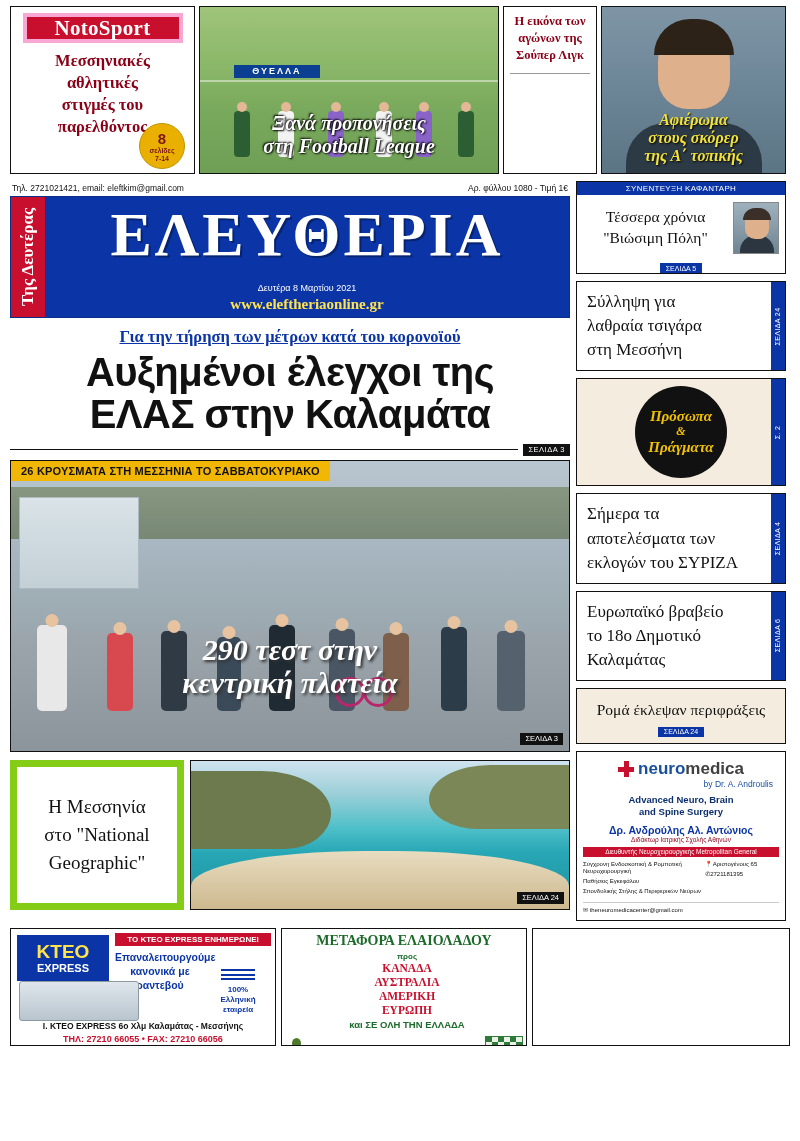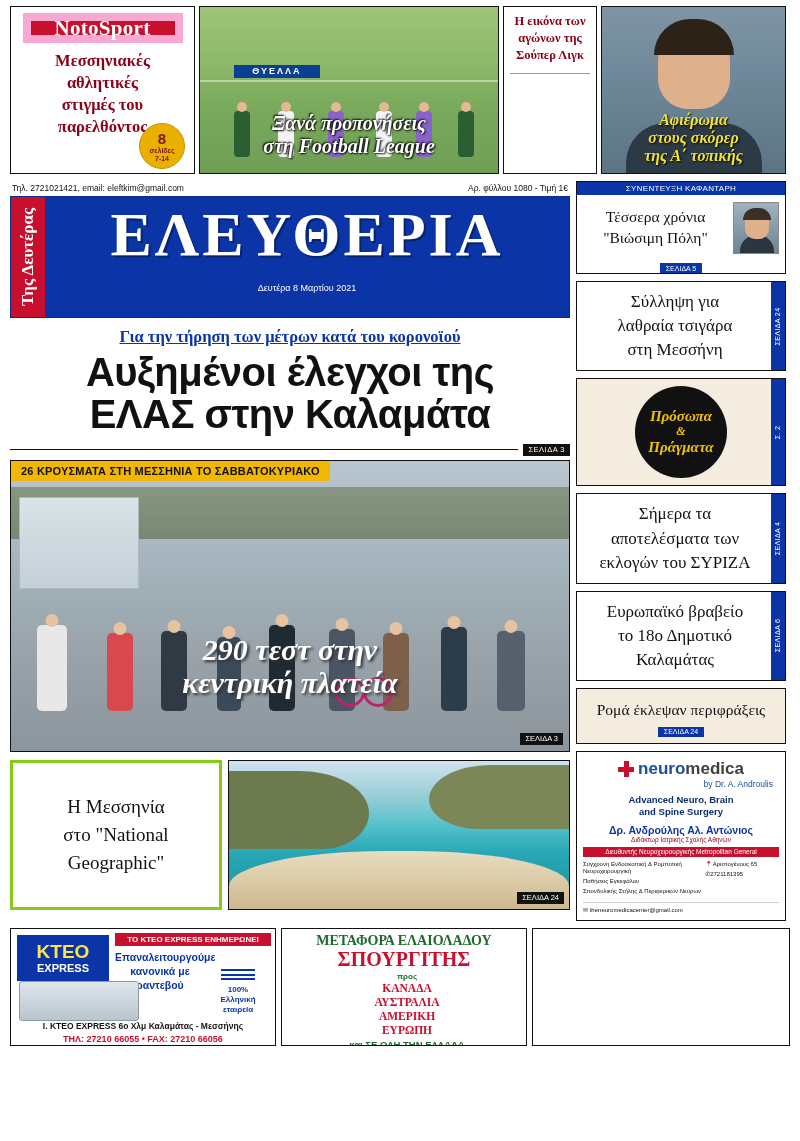--- a/index.html
+++ b/index.html
@@ -14,21 +14,21 @@
 
   
   .topstrip { display: flex; gap: 4px; height: 168px; }
   .ts-box { border: 1px solid #111; position: relative; overflow: hidden; }
 
   .ts-notosport { width: 185px; background: #fff; display: flex; flex-direction: column; align-items: center; }
   .noto-logo {
     margin-top: 6px; width: 160px; height: 30px; background: #c8102e;
     display: flex; align-items: center; justify-content: center;
     color: #fff; font-family: "Liberation Serif", serif; font-weight: bold; font-size: 21px;
-    letter-spacing: .3px; border: 8px solid #f9a8d4;
+    letter-spacing: .3px; border: 4px solid #f9a8d4;
   }
   .noto-lines { margin-top: 7px; text-align: center; font-family: "Liberation Serif", serif;
     font-weight: bold; font-size: 16.5px; line-height: 1.34; color: #8b0016; }
   .noto-badge {
     position: absolute; right: 9px; bottom: 4px; width: 46px; height: 46px; border-radius: 50%;
     background: #e9b000; color: #7a1414; display: flex; flex-direction: column;
     align-items: center; justify-content: center; font-weight: bold; line-height: 1;
     border: 1px solid #c29400;
   }
   .noto-badge .n { font-size: 15px; }
@@ -124,33 +124,33 @@
   .fig { position:absolute; bottom:40px; border-radius: 5px; }
   .fig:before { content:""; position:absolute; top:-11px; left:50%; transform:translateX(-50%);
     width:13px; height:13px; border-radius:50%; background:#e8c3a0; }
   .bike { position:absolute; right:176px; bottom:44px; width:58px; height:38px; }
   .bike .wh { position:absolute; bottom:0; width:30px; height:30px; border:3px solid #b9266b; border-radius:50%; }
   .bike .wh.l { left:0; } .bike .wh.r { right:0; }
   .tent { position:absolute; left:8px; top:36px; width:120px; height:92px; background:linear-gradient(180deg,#d9e3e8,#c3d0d6); border:1px solid #aeb9c0; }
 
   
   .ngrow { display: flex; gap: 6px; margin-top: 8px; height: 150px; }
-  .ng-text { width: 212px; border: 3px solid #84cc16; display: flex; align-items: center; justify-content: center;
+  .ng-text { width: 174px; border: 7px solid #84cc16; display: flex; align-items: center; justify-content: center;
     text-align: center; font-family: "Liberation Serif", serif; font-size: 19px; line-height: 1.45; }
   .ng-photo { flex: 1; position: relative; border: 1px solid #111; overflow: hidden; }
   .ng-sky { position:absolute; inset:0; background:linear-gradient(180deg,#cfe3ef 0%,#9ccfd8 22%,#4fc0c9 45%,#27a7b5 62%,#1f8fa0 100%); }
   .ng-beach { position:absolute; left:0; right:0; bottom:0; height:58px; background:linear-gradient(180deg,#e8dcc0,#cdb98f); border-radius:46% 46% 0 0 / 60% 60% 0 0; }
   .ng-hill { position:absolute; left:-10px; top:10px; width:150px; height:78px; background:#6c7a4e; border-radius:0 60% 40% 0 / 0 70% 60% 0; }
   .ng-hill2 { position:absolute; right:-20px; top:4px; width:160px; height:64px; background:#7b8756; border-radius:50% 0 0 40% / 70% 0 0 60%; }
   .ng-tag { position:absolute; right:5px; bottom:5px; background:#111; color:#fff; font-size:7.5px; padding:1.5px 5px; }
 
   
   .rc-box { border: 1px solid #111; margin-bottom: 7px; position: relative; }
   .rc-inner { padding: 8px 22px 8px 10px; font-family: "Liberation Serif", serif; font-size: 17px;
-    line-height: 1.42; text-align: center; }
+    line-height: 1.42; text-align: left; }
   .rc-side {
     position: absolute; right: 0; top: 0; bottom: 0; width: 14px; background: #0b35a6; color: #fff;
     display: flex; align-items: center; justify-content: center;
   }
   .rc-side span { transform: rotate(-90deg); white-space: nowrap; font-size: 7px; letter-spacing: .4px; }
   .rc-pagetag { display: block; margin: 5px auto 0; background: #0b35a6; color: #fff; font-size: 7px;
     padding: 1.5px 6px; width: fit-content; }
 
   .interview { border: 1px solid #111; margin-bottom: 7px; }
   .iv-head { background: #0b35a6; color: #fff; font-size: 8px; text-align: center; padding: 2px 0; letter-spacing: .3px; }
@@ -290,20 +290,21 @@
         <span>Τηλ. 2721021421, email: eleftkim@gmail.com</span>
         <span>Αρ. φύλλου 1080 - Τιμή 1€</span>
       </div>
 
       <div class="masthead">
         <div class="mast-tab">
           <span>Της Δευτέρας</span>
         </div>
         <div class="mast-title">ΕΛΕΥΘΕΡΙΑ</div>
         <div class="mast-date">Δευτέρα 8 Μαρτίου 2021</div>
+        <div class="mast-url">www.eleftheriaonline.gr</div>
       </div>
 
       <div class="kicker">Για την τήρηση των μέτρων κατά του κορονοϊού</div>
       <div class="headline">
         <div>Αυξημένοι έλεγχοι της</div>
         <div>ΕΛΑΣ στην Καλαμάτα</div>
       </div>
 
       <div class="sel-rule">
         <div class="line"></div>
@@ -470,21 +471,20 @@
         <div>Ελληνική</div>
         <div>εταιρεία</div>
       </div>
       <div class="kteo-car"></div>
       <div class="kteo-bottom">Ι. ΚΤΕΟ EXPRESS  6ο Χλμ Καλαμάτας - Μεσσήνης</div>
       <div class="kteo-phones">ΤΗΛ: 27210 66055 • FAX: 27210 66056</div>
     </div>
 
     <div class="ad ad-oil">
       <div class="oil-t1">ΜΕΤΑΦΟΡΑ ΕΛΑΙΟΛΑΔΟΥ</div>
-      <div class="oil-t2">ΣΠΟΥΡΓΙΤΗΣ</div>
       <div class="oil-body">
         <div class="oil-left">
           <span class="olive" style="left:10px;top:8px"></span>
           <span class="olive" style="left:26px;top:20px"></span>
           <span class="olive" style="left:8px;top:34px"></span>
           <span class="olive" style="left:28px;top:46px"></span>
         </div>
         <div class="oil-mid">
           <div class="oil-pros">προς</div>
           <div class="oil-list">

